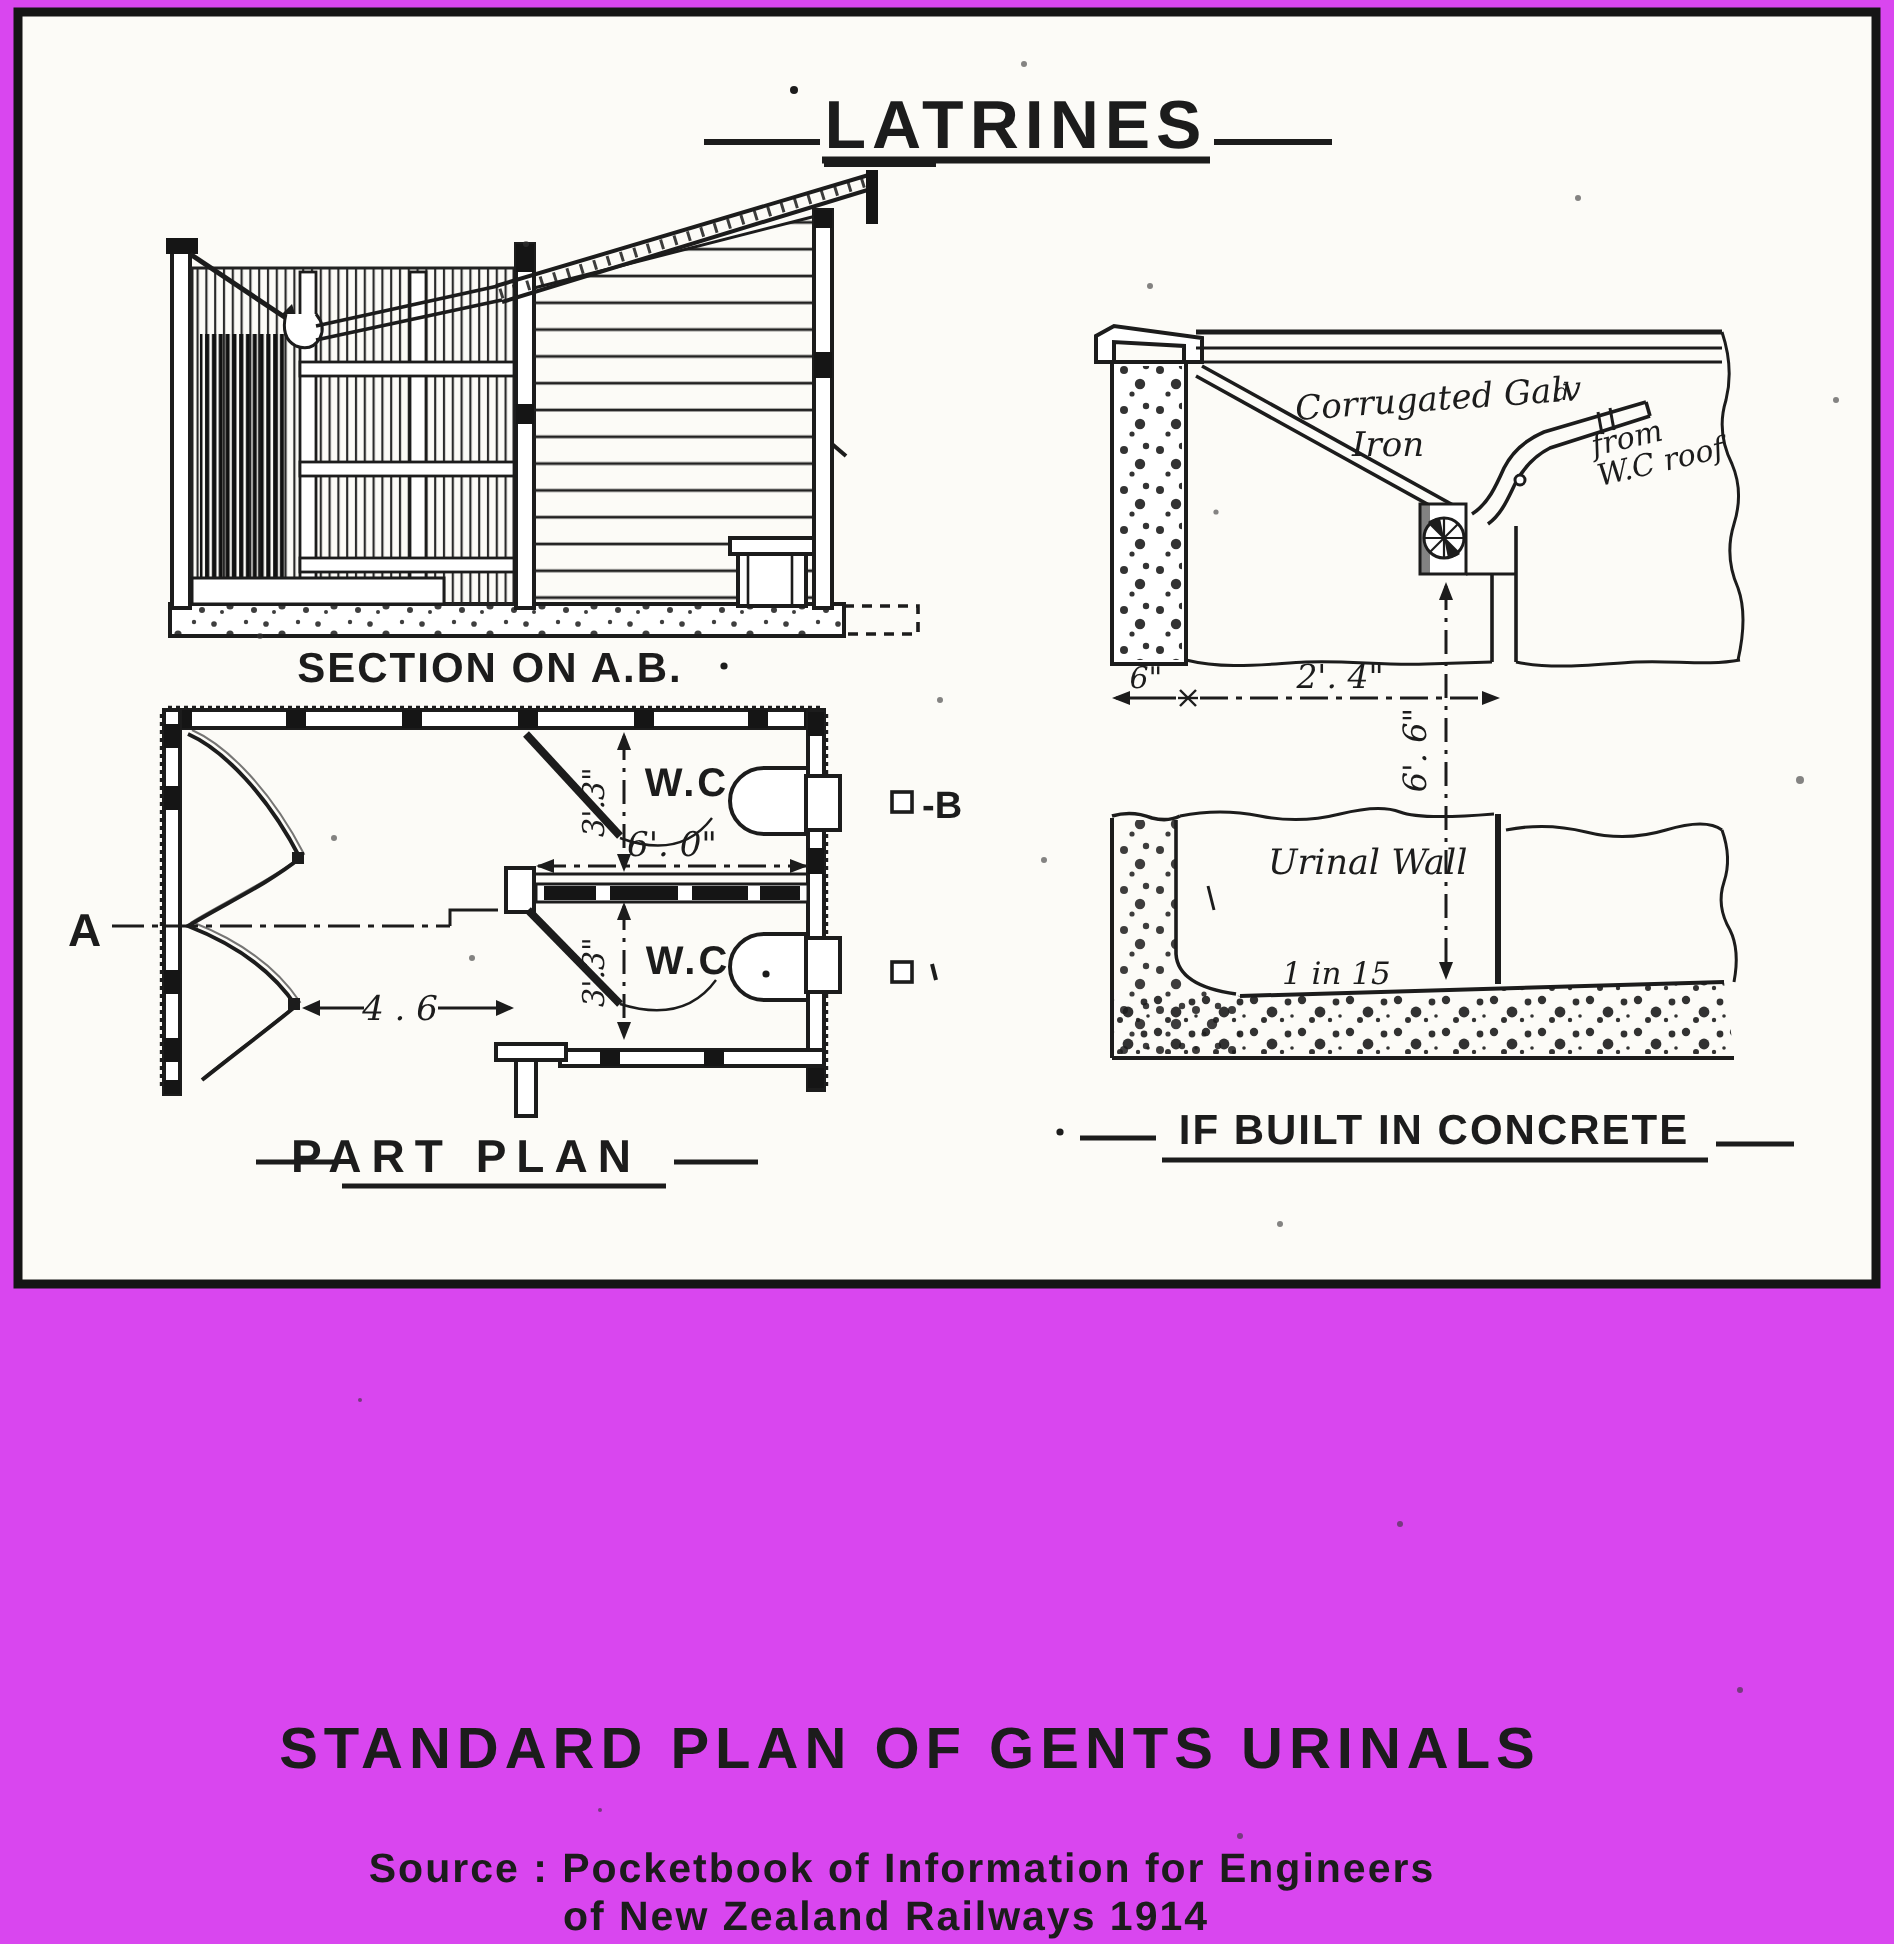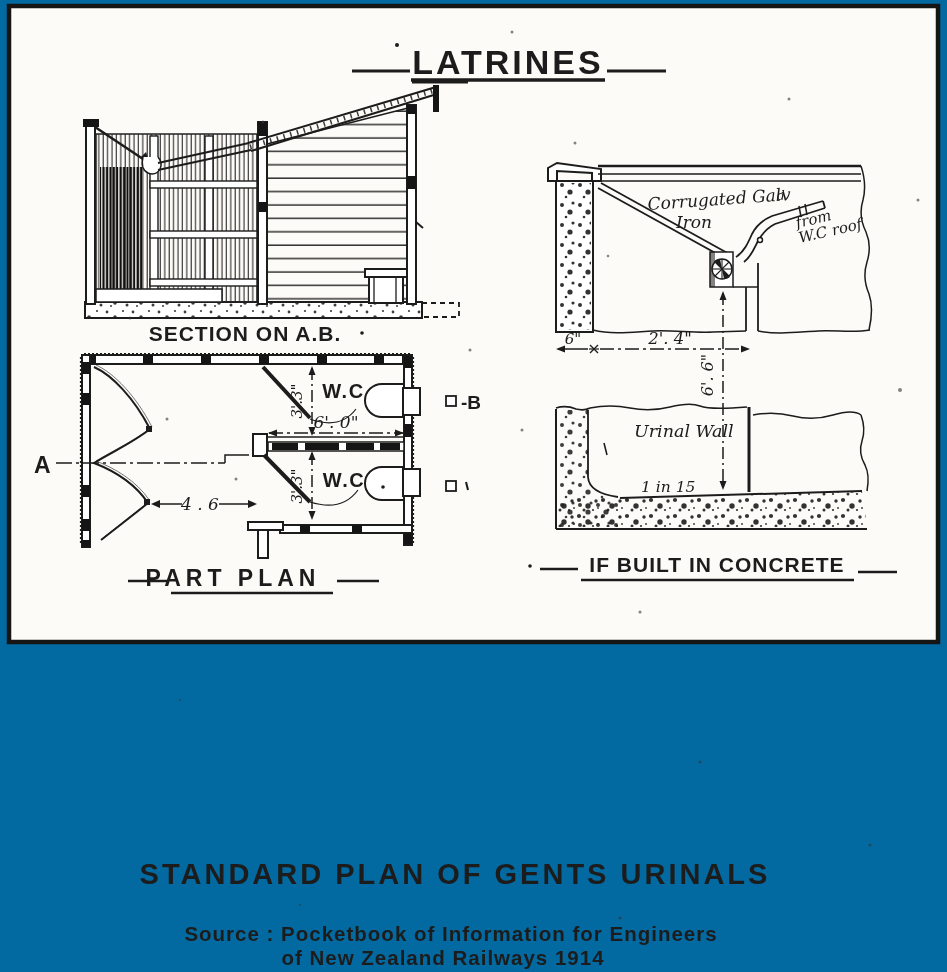--- a/index.html
+++ b/index.html
@@ -1,16 +1,16 @@
 <!DOCTYPE html>
 <html><head>
 <meta charset="utf-8">
 <style>
   html,body{margin:0;padding:0;background:#e8e6e0;}
-  .page{position:relative;width:947px;height:972px;background:#0369a1;overflow:hidden;
+  .page{position:relative;width:947px;height:972px;background:#d946ef;overflow:hidden;
         font-family:"Liberation Sans",sans-serif;}
   .page svg{position:absolute;left:0;top:0;}
   text{fill:#1c1c1c;}
   .print{font-family:"Liberation Sans",sans-serif;font-weight:bold;}
   .hand{font-family:"DejaVu Serif",serif;font-style:italic;}
   .ink{stroke:#1c1c1c;}
 </style>
 </head>
 <body>
 

